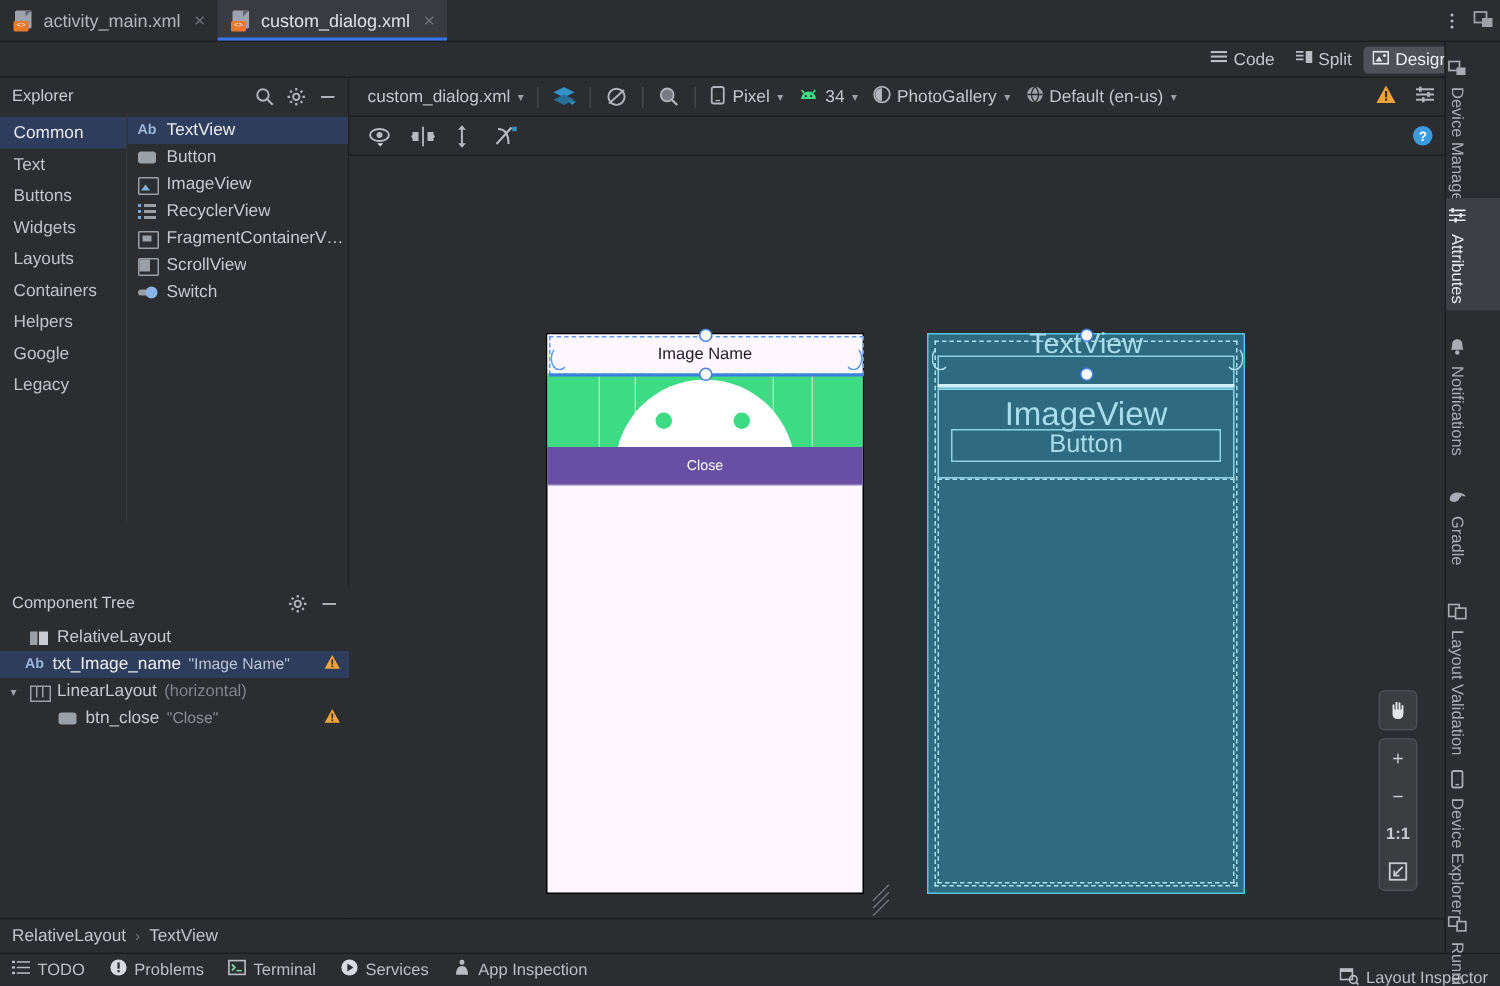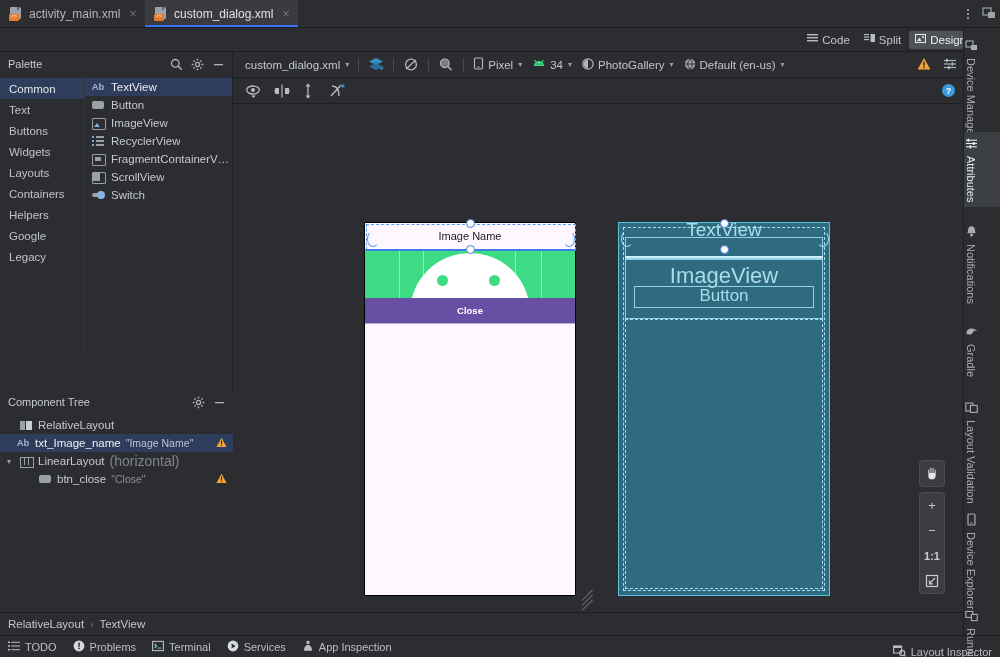--- a/index.html
+++ b/index.html
@@ -145,21 +145,21 @@
     font-size: 11.5px; color: #c6c9ce; cursor: pointer; position: relative;
     padding-right: 6px;
   }
   .trow.selected { background: #2f3d5c; color: #eceff3; }
   .trow .twisty {
     width: 10px; flex: none; text-align: center; font-size: 8px; color: #9fa3a9;
   }
   .trow .tlabel { white-space: nowrap; }
   .trow .tval { color: #8a8e95; font-size: 10.5px; }
   .trow.selected .tval { color: #b9c4d6; }
-  .trow .sub { color: #80848b; font-size: 14px; }
+  .trow .sub { color: #80848b; font-size: 11px; }
   .warn-tri { margin-left: auto; flex: none; }
 
   
   .surface {
     position: absolute; left: 233px; top: 52px; width: 730px; height: 560px;
     background: #2b2d30;
   }
   .designbar {
     height: 26px; display: flex; align-items: center; gap: 0;
     padding-left: 7px; background: #2b2d30;
@@ -218,21 +218,21 @@
     background: #3ddc84;
   }
   .dev-img .eye.l { left: 72px; }
   .dev-img .eye.r { left: 124px; }
   .dev-img .gridline {
     position: absolute; top: 0; bottom: 0; width: 1px; background: rgba(255,255,255,.45);
   }
   .dev-btnrow {
     width: 100%; height: 26px; background: #6750a4;
     display: flex; align-items: center; justify-content: center;
-    color: #fff; font-size: 9.5px; font-weight: bold;
+    color: #fff; font-size: 9.5px; font-weight: normal;
     border-bottom: 1px solid #bdb2d6;
   }
   
   .sel-overlay {
     position: absolute; left: 1px; top: 1px; width: 210px; height: 26px;
     border: 1px dashed #5a9bf0; pointer-events: none;
   }
   .sel-baseline {
     position: absolute; left: 1px; top: 26px; width: 210px; height: 2px;
     background: #3f7fe0; pointer-events: none;
@@ -395,21 +395,21 @@
             <circle cx="8" cy="4" r="1" fill="#e2e5ea"></circle>
           </svg>
       </span>
       <span>Design</span>
     </div>
   </div>
 
   <div class="leftpanel">
 
     <div class="panel-header">
-      <span>Palette</span>
+      <span>Explorer</span>
       <span class="spacer"></span>
       <span class="hdr-icon">
         <svg width="13" height="13" viewBox="0 0 13 13">
             <circle cx="5.3" cy="5.3" r="3.8" fill="none" stroke="#b0b3b9" stroke-width="1.3"></circle>
             <line x1="8.3" y1="8.3" x2="11.8" y2="11.8" stroke="#b0b3b9" stroke-width="1.4"></line>
           </svg>
       </span>
       <span class="hdr-icon">
         <svg width="13" height="13" viewBox="0 0 13 13">
             <circle cx="6.5" cy="6.5" r="2.1" fill="none" stroke="#b0b3b9" stroke-width="1.3"></circle>

